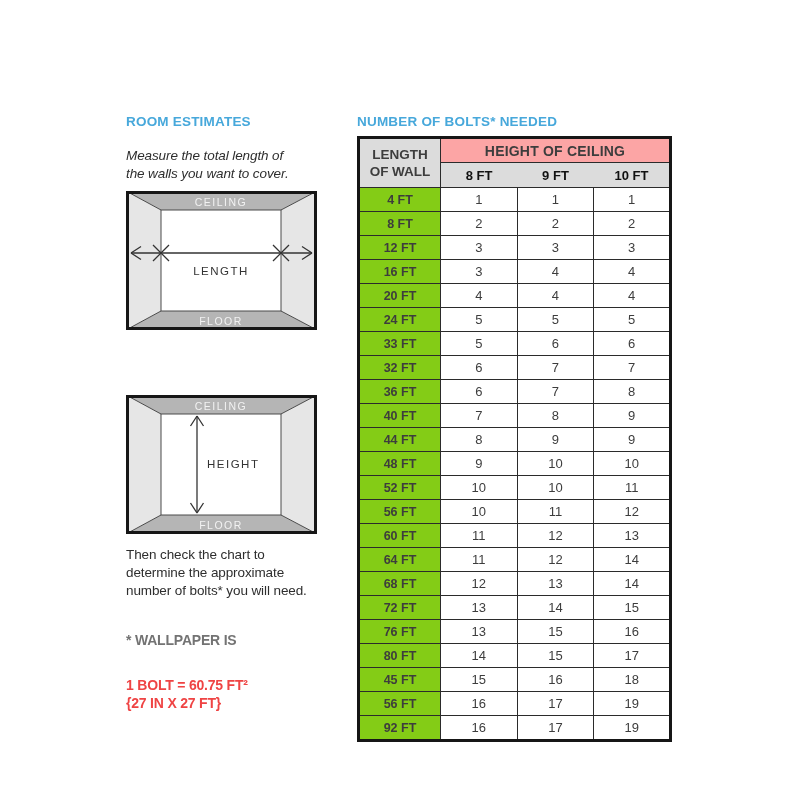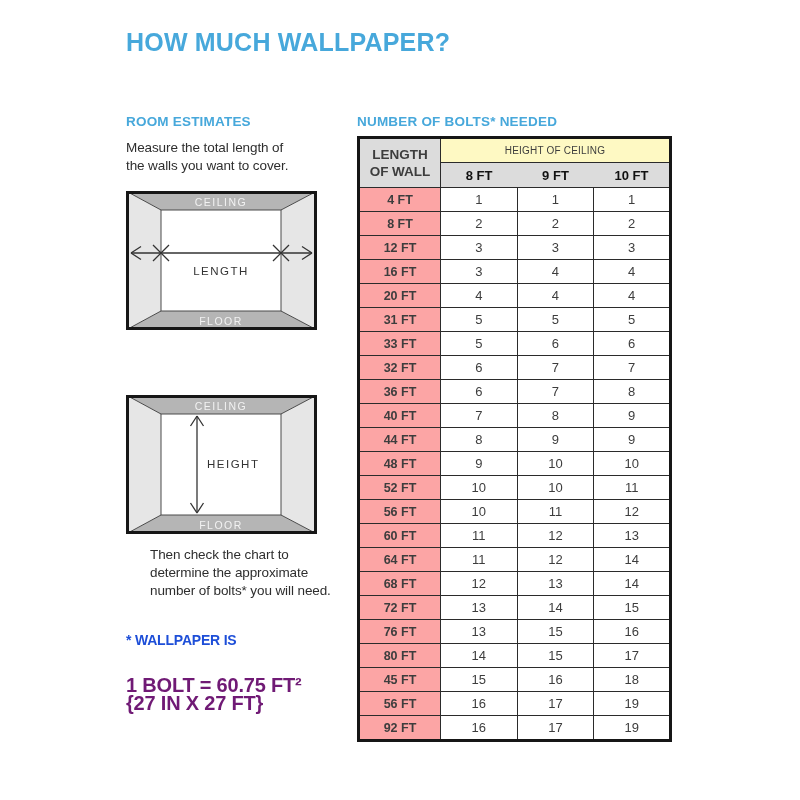--- a/index.html
+++ b/index.html
@@ -14,30 +14,30 @@
   }
   .section-heading{
     font-size:13.5px;font-weight:bold;color:#47a8db;margin:0;letter-spacing:0.2px;
   }
   .room-heading{left:126px;top:114px;}
   .table-heading{left:357px;top:114px;width:315px;}
   .step{
     left:126px;font-size:13.5px;line-height:18px;color:#2e2e2e;
     white-space:pre-line;margin:0;letter-spacing:-0.1px;
   }
-  .step1{top:139px;}
+  .step1{top:147px;font-style:italic;}
   .step2{top:344px;}
-  .step3{top:546px;margin-left:24px;}
+  .step3{top:546px;}
   .footnote{
-    left:126px;top:632px;font-size:14px;font-weight:bold;color:#1d4ed8;
+    left:126px;top:632px;font-size:14px;font-weight:bold;color:#737373;
     line-height:17px;letter-spacing:-0.2px;
   }
   .footnote .indent{display:block;padding-left:9px;}
   .bolt-info{
-    left:126px;top:676px;font-size:20px;font-weight:bold;color:#701a75;
+    left:126px;top:676px;font-size:14px;font-weight:bold;color:#ef4444;
     line-height:18px;letter-spacing:-0.2px;
   }
   .diagram1{left:126px;top:191px;}
   .diagram2{left:126px;top:395px;}
   svg text{font-family:"Liberation Sans", sans-serif;}
   .room-label{font-size:10.5px;letter-spacing:1.5px;fill:#f2f2f2;}
   .dim-label{font-size:11.5px;letter-spacing:1.5px;fill:#333333;}
 
   table.bolts{
     position:absolute;left:357px;top:136px;width:315px;
@@ -47,38 +47,37 @@
   table.bolts td{
     border:1.5px solid #2b2b2b;text-align:center;vertical-align:middle;
     padding:0;color:#3d3d3d;height:23px;
   }
   td.corner{
     width:80px;background:#dcdcdc;font-weight:bold;color:#111111;
     border-right:4px solid #111111;white-space:pre-line;
     font-size:13.5px;line-height:17px;
   }
   td.group-header{
-    background:#fef9c3;font-weight:normal;color:#111111;height:30px;
-    font-size:10px;letter-spacing:0.2px;
+    background:#fca5a5;font-weight:bold;color:#111111;height:30px;
+    font-size:14px;letter-spacing:0.2px;
   }
   tr.subheader td{
     background:#dcdcdc;font-weight:bold;color:#111111;height:24px;
     border-left:none;border-right:none;font-size:13px;
   }
   td.rowlabel{
-    background:#fca5a5;font-weight:bold;color:#161616;
+    background:#84cc16;font-weight:bold;color:#161616;
     border-right:4px solid #111111;font-size:12.5px;
   }
 </style>
 </head>
 <body>
 
 <div class="page">
 
-  <h1 class="abs title">HOW MUCH WALLPAPER?</h1>
 
   <h2 class="abs section-heading room-heading">ROOM ESTIMATES</h2>
 
   <p class="abs step step1">Measure the total length of
 the walls you want to cover.</p>
 
   <svg class="abs diagram1" width="191" height="139" viewBox="0 0 191 139">
     <polygon points="0,0 191,0 155,19 35,19" fill="#b5b5b5"></polygon>
     <polygon points="0,139 191,139 155,120 35,120" fill="#b5b5b5"></polygon>
     <polygon points="0,0 35,19 35,120 0,139" fill="#e6e6e6"></polygon>
@@ -170,21 +169,21 @@
           <td>4</td>
           <td>4</td>
         </tr>
         <tr>
           <td class="rowlabel">20 FT</td>
           <td>4</td>
           <td>4</td>
           <td>4</td>
         </tr>
         <tr>
-          <td class="rowlabel">31 FT</td>
+          <td class="rowlabel">24 FT</td>
           <td>5</td>
           <td>5</td>
           <td>5</td>
         </tr>
         <tr>
           <td class="rowlabel">33 FT</td>
           <td>5</td>
           <td>6</td>
           <td>6</td>
         </tr>

